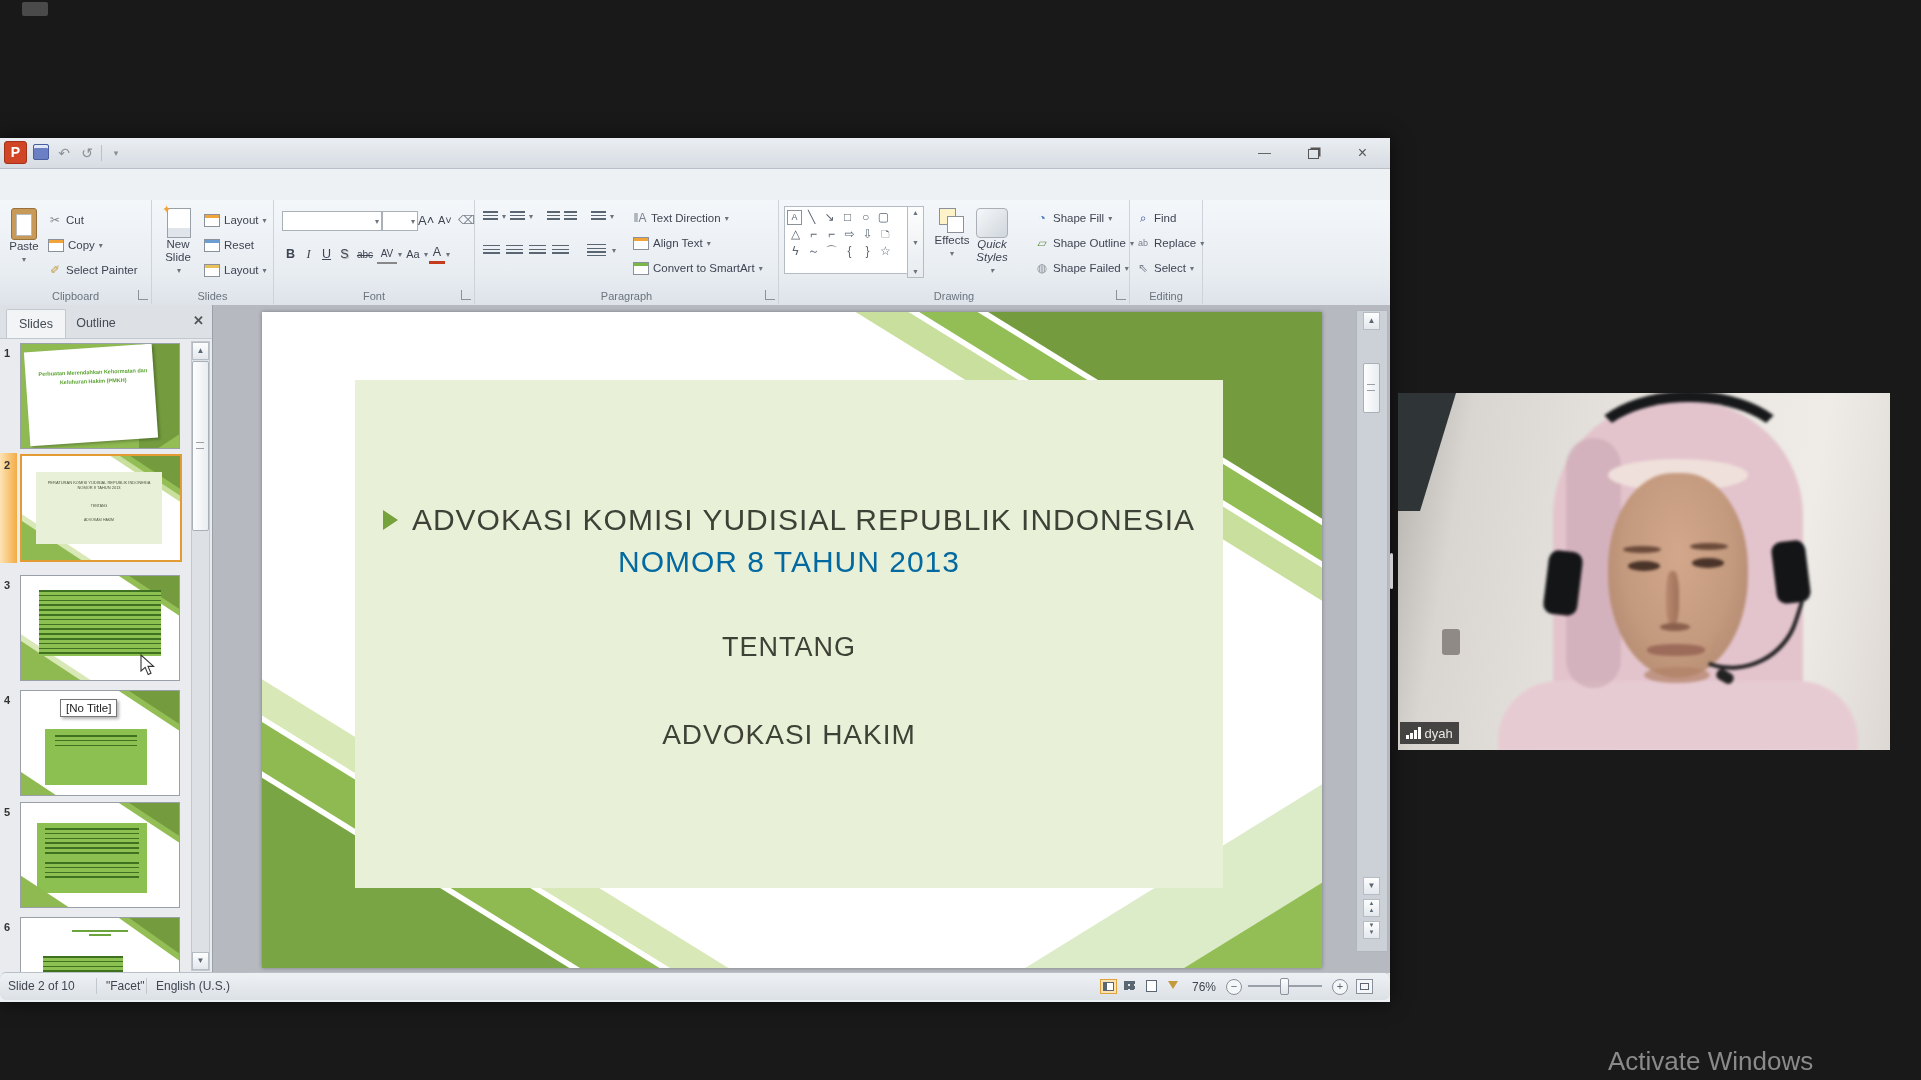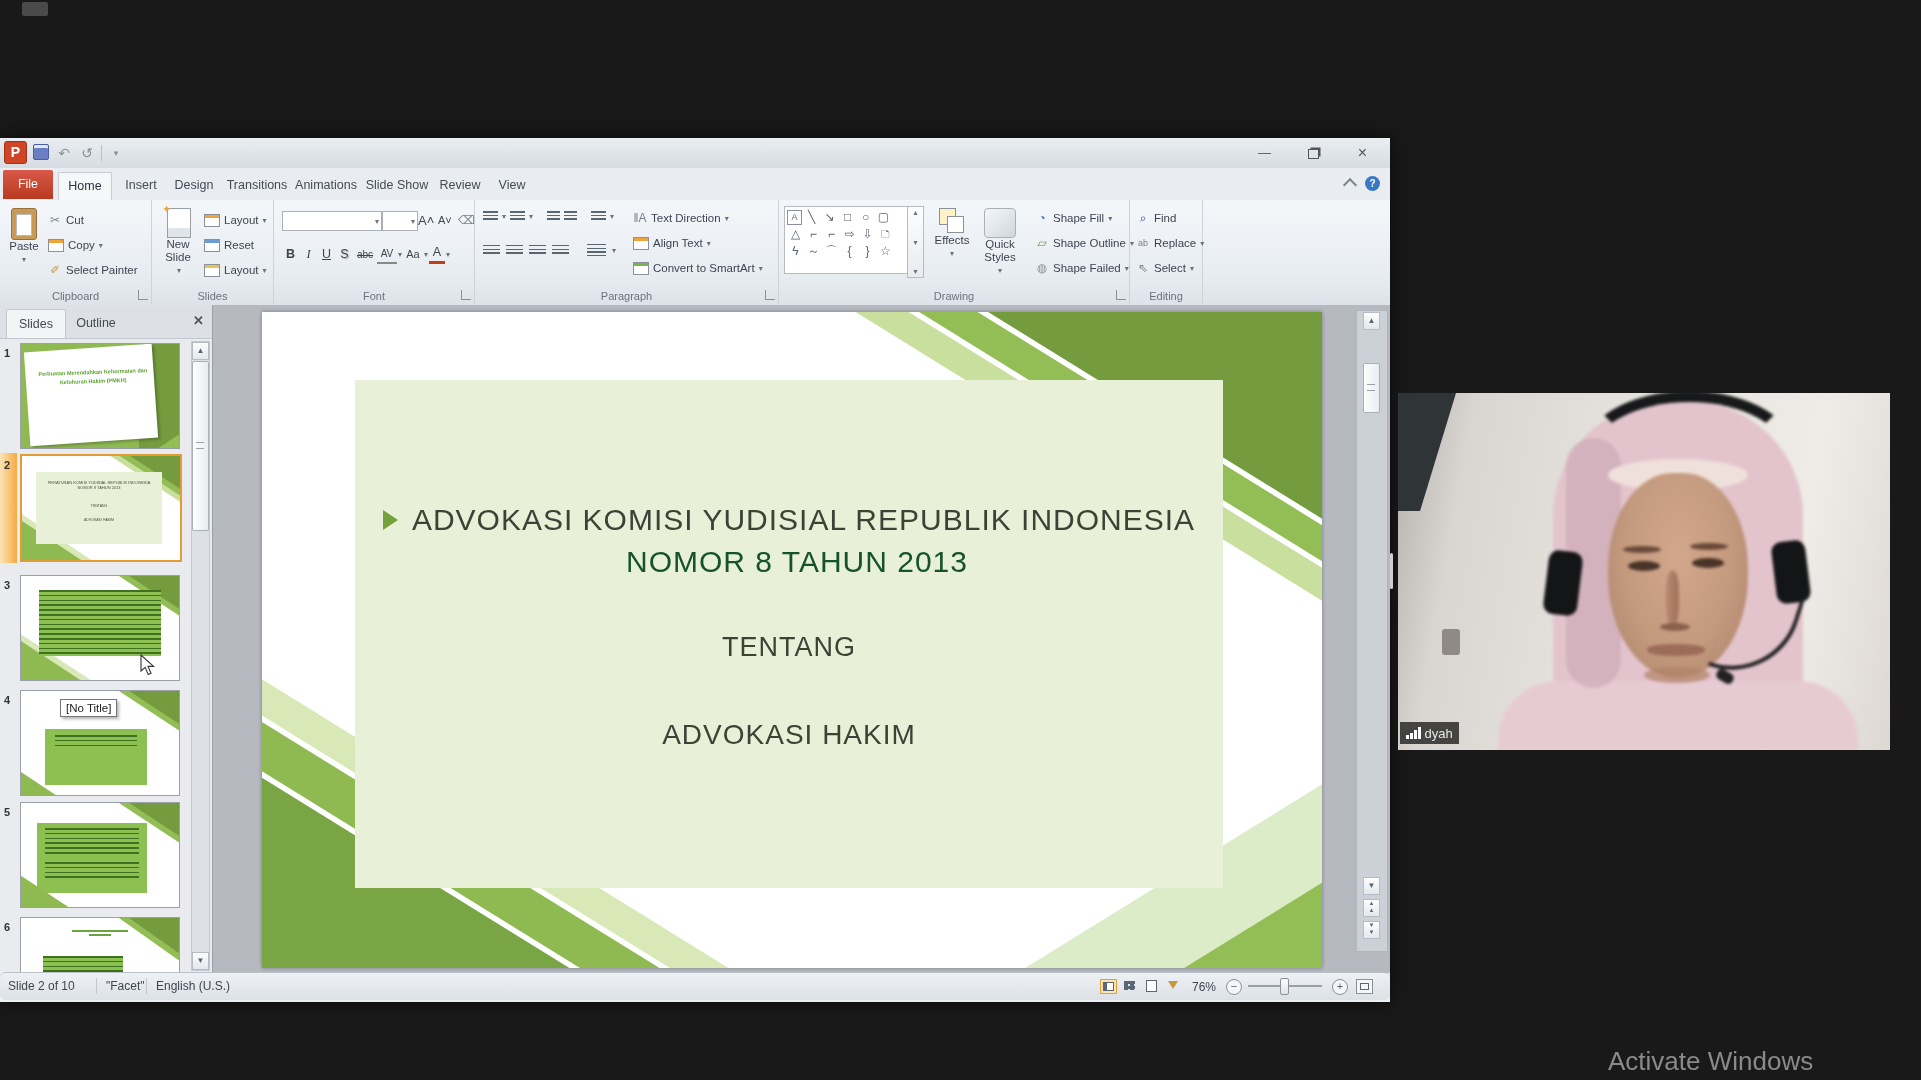--- a/index.html
+++ b/index.html
@@ -91,21 +91,21 @@
     border:1px solid #b6bcc4;font-size:8px;color:#5a6672;text-align:center;line-height:15px;}
   .sthumb{position:absolute;left:0;width:15px;background:linear-gradient(90deg,#fdfdfd,#e9edf1);
     border:1px solid #aab0b8;border-radius:2px;}
   .grip{position:absolute;left:3px;width:8px;height:5px;border-top:1px solid #9aa0a8;border-bottom:1px solid #9aa0a8;}
   
   .editor{position:absolute;left:212px;top:0;right:0;height:668px;}
   .slide{position:absolute;left:50px;top:7px;width:1060px;height:656px;background:#fff;box-shadow:0 0 4px rgba(0,0,0,.35);overflow:hidden;}
   .contentbox{position:absolute;left:93px;top:68px;width:868px;height:508px;background:#e9f0d8;}
   .sl-t1{position:absolute;left:0;top:123px;width:100%;display:flex;align-items:center;justify-content:center;gap:14px;
     font-size:30px;letter-spacing:1px;color:#3d4136;}
-  .sl-t1b{position:absolute;left:0;top:165px;width:100%;text-align:center;font-size:30px;letter-spacing:1px;color:#14532d;padding-left:8px;}
+  .sl-t1b{position:absolute;left:0;top:165px;width:100%;text-align:center;font-size:30px;letter-spacing:1px;color:#0369a1;}
   .sl-t2{position:absolute;left:0;top:252px;width:100%;text-align:center;font-size:27px;letter-spacing:1px;color:#3d4136;}
   .sl-t3{position:absolute;left:0;top:339px;width:100%;text-align:center;font-size:28px;letter-spacing:1px;color:#3d4136;}
   .tri{width:0;height:0;border-left:15px solid #76a23d;border-top:10px solid transparent;border-bottom:10px solid transparent;}
   .escroll{position:absolute;right:2px;top:5px;width:30px;height:640px;background:#ccd1d7;border:1px solid #b0b6bd;}
   
   .statusbar{position:absolute;left:0;bottom:2px;width:100%;height:27px;background:linear-gradient(#eef1f4,#dce1e6);
     border-top:1px solid #b9c0c8;font-size:12px;color:#3f4650;border-radius:6px;}
   .ssep{position:absolute;top:5px;width:1px;height:16px;background:#c2c8cf;}
   .viewic{position:absolute;top:6px;width:15px;height:13px;}
   .zoombtn{position:absolute;top:6px;width:14px;height:14px;border:1px solid #8a919a;border-radius:50%;
@@ -139,35 +139,20 @@
       <div class="qsep"></div>
       <div class="qicon" style="font-size:9px;">▾</div>
     </div>
     <div class="winbtns">
       <div class="winbtn">—</div>
       <div class="winbtn"><span class="restore-glyph"></span></div>
       <div class="winbtn" style="font-size:16px;">×</div>
     </div>
   </div>
 
-  <div class="tabrow">
-    <div class="ftab">File</div>
-    <div class="tab active" style="left:58px;width:52px;">Home</div>
-    <div class="tab" style="left:116px;width:50px;">Insert</div>
-    <div class="tab" style="left:168px;width:52px;">Design</div>
-    <div class="tab" style="left:224px;width:66px;">Transitions</div>
-    <div class="tab" style="left:292px;width:68px;">Animations</div>
-    <div class="tab" style="left:362px;width:70px;">Slide Show</div>
-    <div class="tab" style="left:434px;width:52px;">Review</div>
-    <div class="tab" style="left:490px;width:44px;">View</div>
-    <div class="ribmini">
-      <div class="chev-up"></div>
-      <div class="help">?</div>
-    </div>
-  </div>
 
   <div class="ribbon">
 
     <div class="rgroup" style="left:0;width:151px;">
       <div class="bigbtn" style="left:6px;width:36px;">
         <div class="clip-ic"></div>
         <div>Paste</div>
           <div class="da">▾</div>
       </div>
       <div class="cmd" style="left:48px;top:10px;">
@@ -315,21 +300,21 @@
         <span>▼</span>
       </div>
       <div class="bigbtn" style="left:148px;width:50px;">
         <div class="arrange-ic">
           <i style="left:0;top:0;background:#fdf2c8;"></i>
             <i style="left:8px;top:8px;background:#fff;"></i>
         </div>
         <div>Effects</div>
           <div class="da">▾</div>
       </div>
-      <div class="bigbtn" style="left:196px;width:50px;">
+      <div class="bigbtn" style="left:188px;width:50px;font-style:italic;">
         <div class="qstyle-ic"></div>
         <div style="width:44px;margin:0 auto;">Quick Styles</div>
           <div class="da">▾</div>
       </div>
       <div class="cmd" style="left:256px;top:8px;">
         <span class="ic" style="color:#4a7ab5;">◔</span>
           <span>Shape Fill</span>
           <span class="da">▾</span>
         </div>
       <div class="cmd" style="left:256px;top:33px;">

